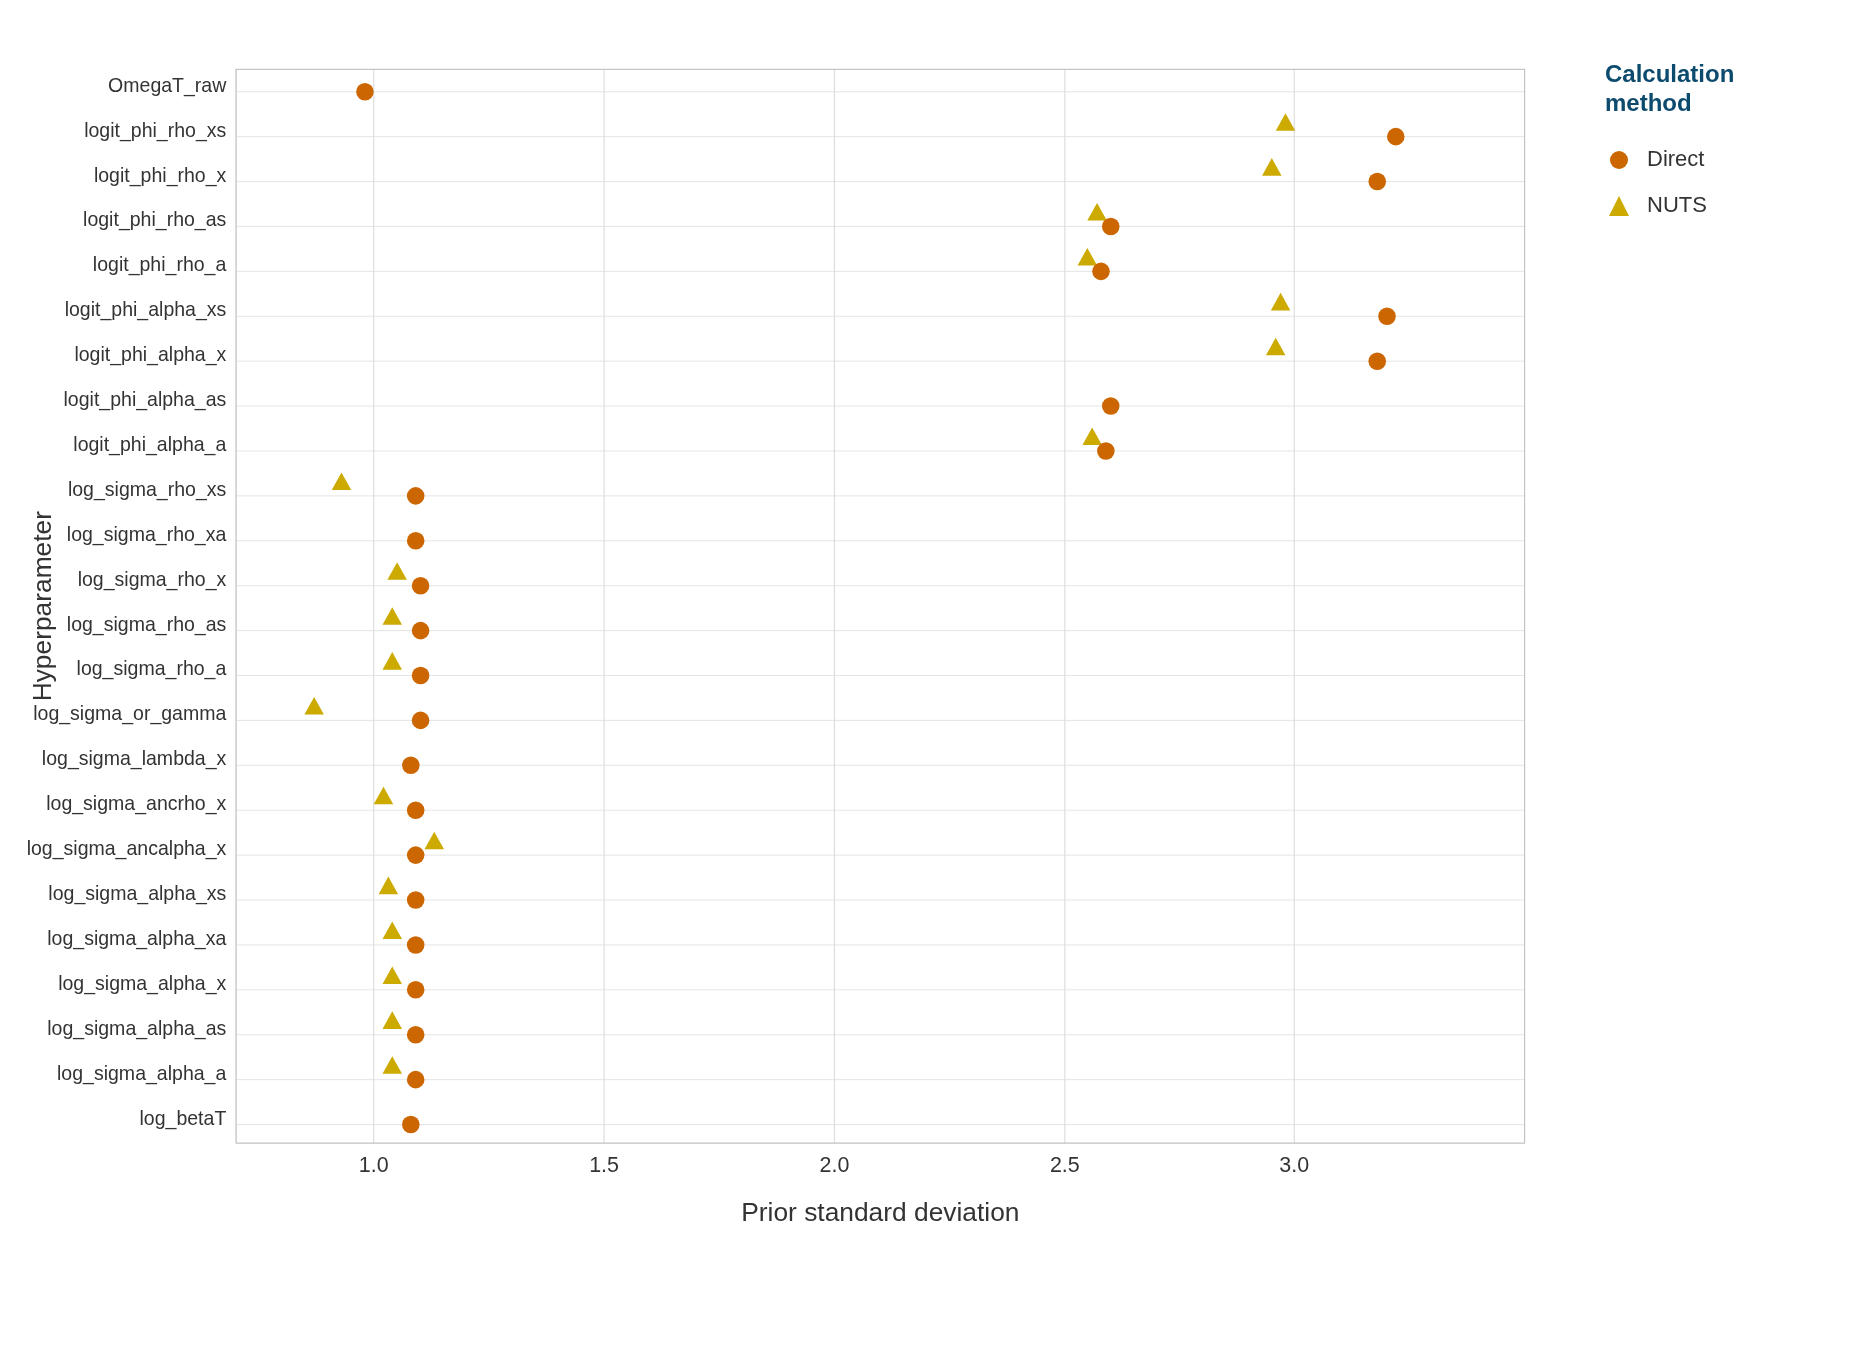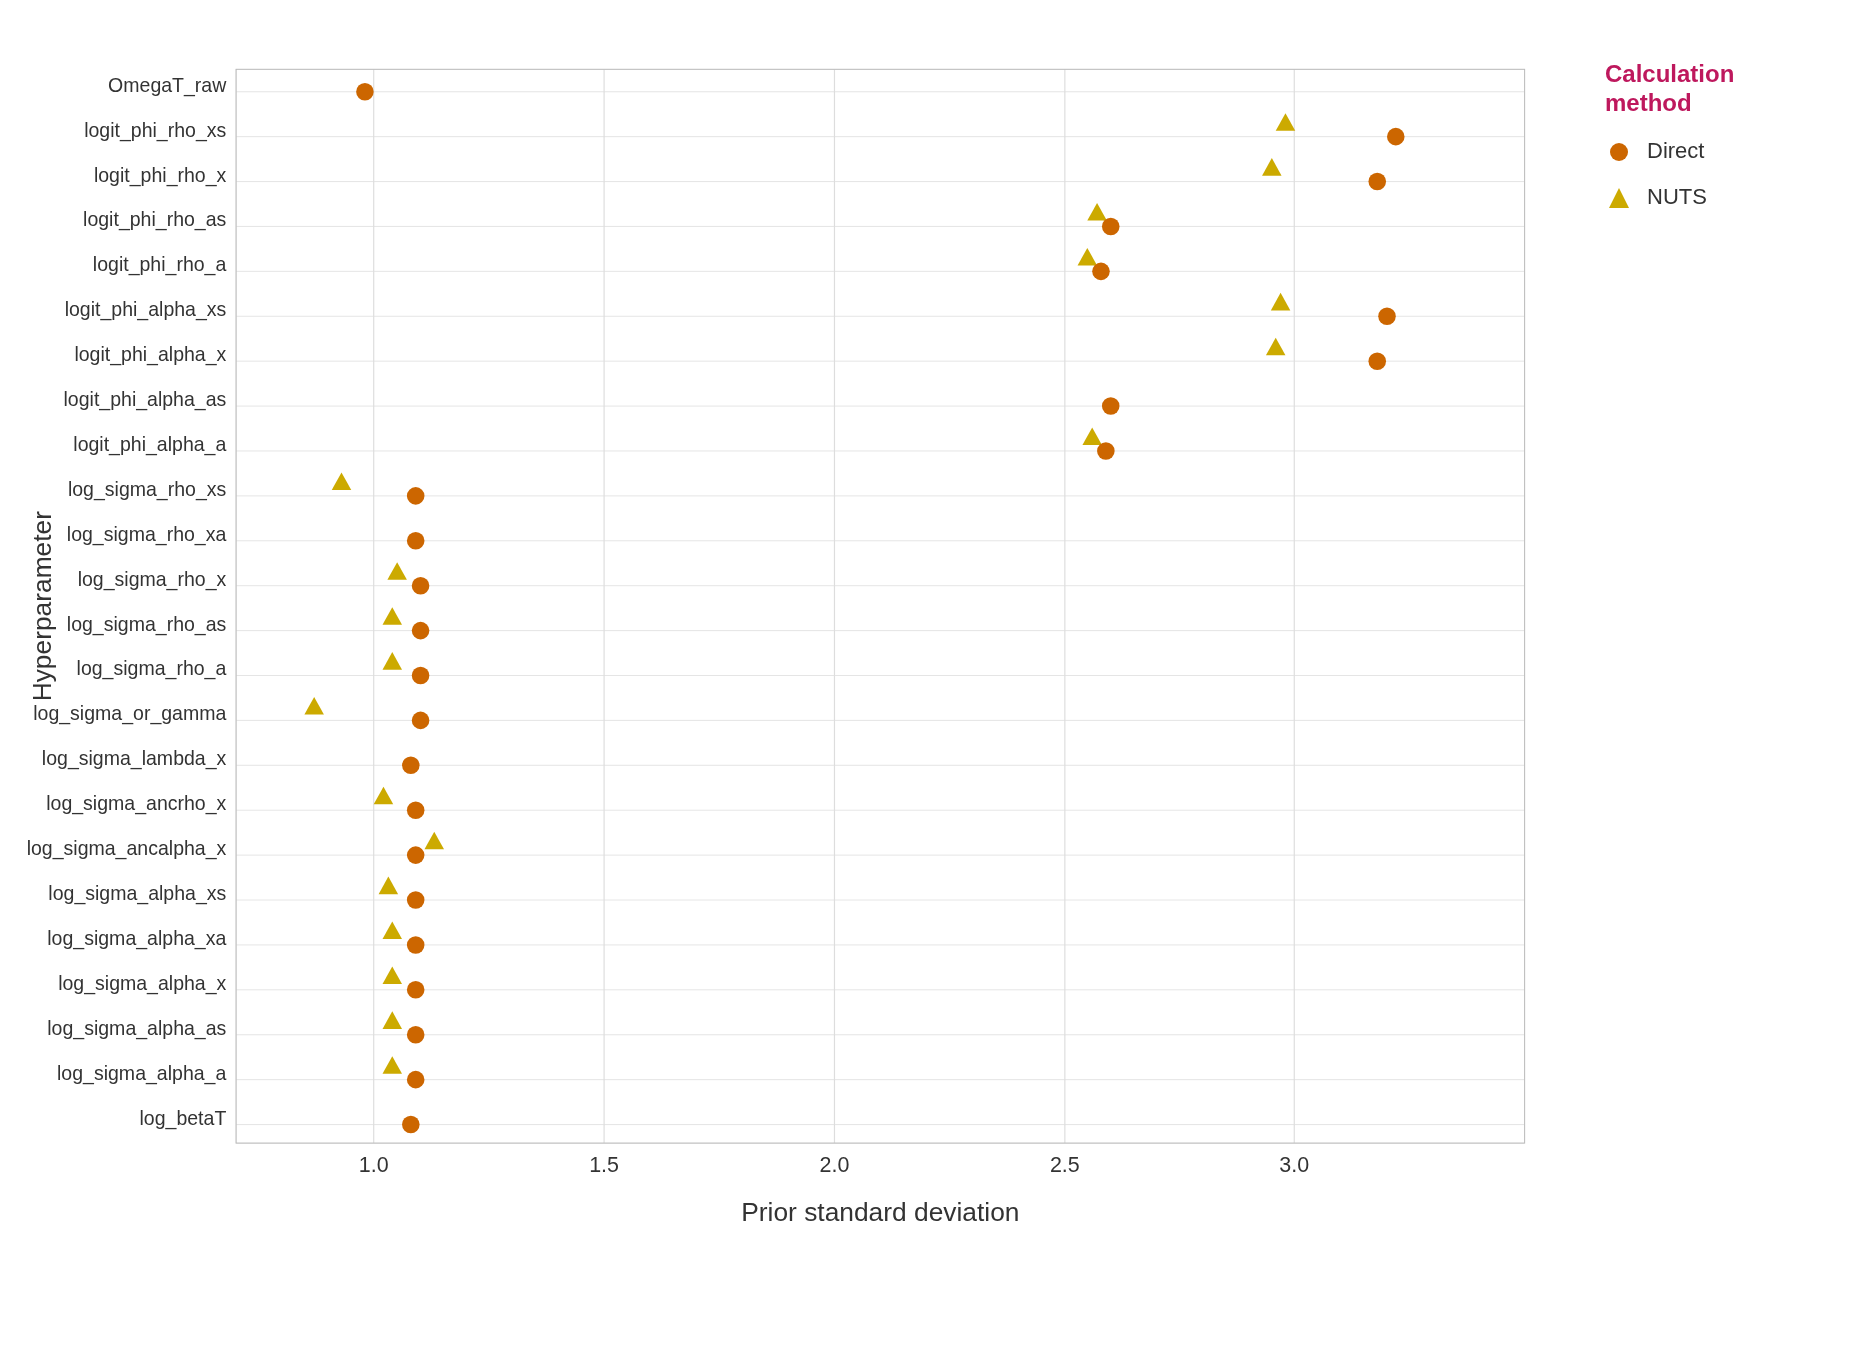--- a/index.html
+++ b/index.html
@@ -31,22 +31,22 @@
       width: 290px;
       padding: 60px 20px 20px 20px;
       display: flex;
       flex-direction: column;
       align-items: flex-start;
       justify-content: flex-start;
     }
     .legend-title {
       font-size: 24px;
       font-weight: bold;
-      color: #be185d;
-      margin-bottom: 20px;
+      color: #0c4a6e;
+      margin-bottom: 28px;
       line-height: 1.2;
     }
     .legend-item {
       display: flex;
       margin-bottom: 18px;
       font-size: 22px;
       color: #333;
     }
     .legend-icon {
       width: 28px;

